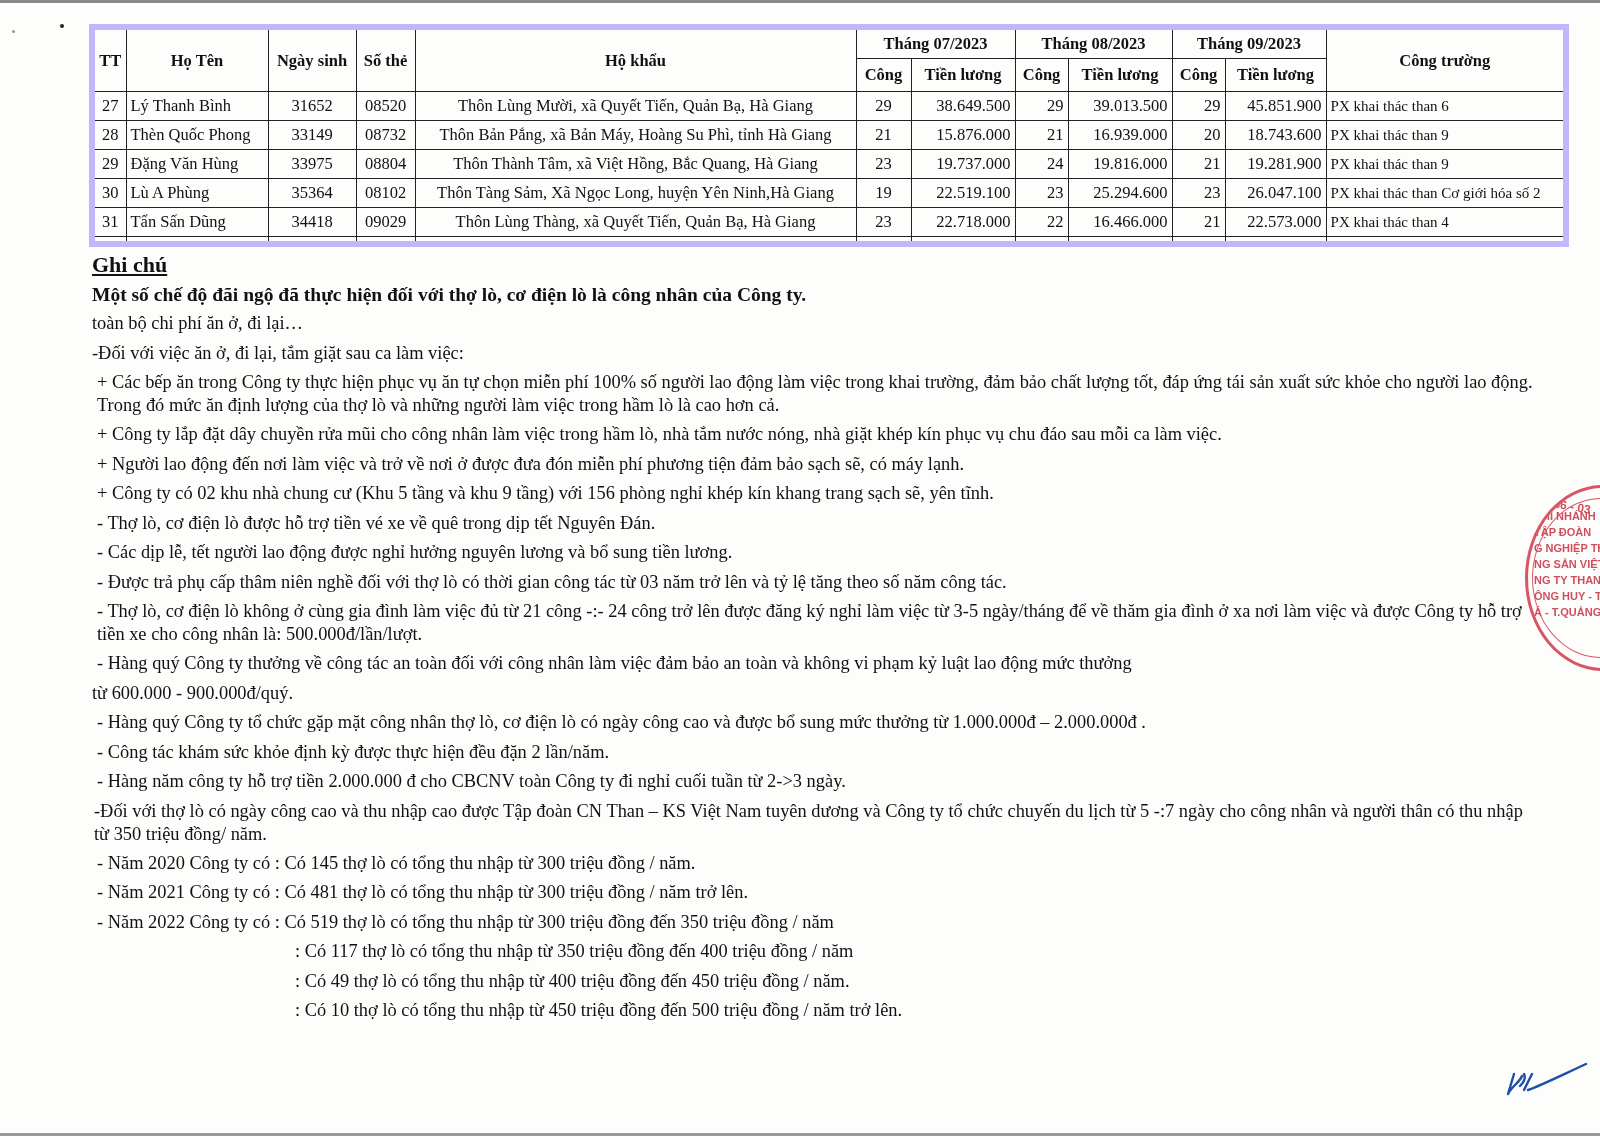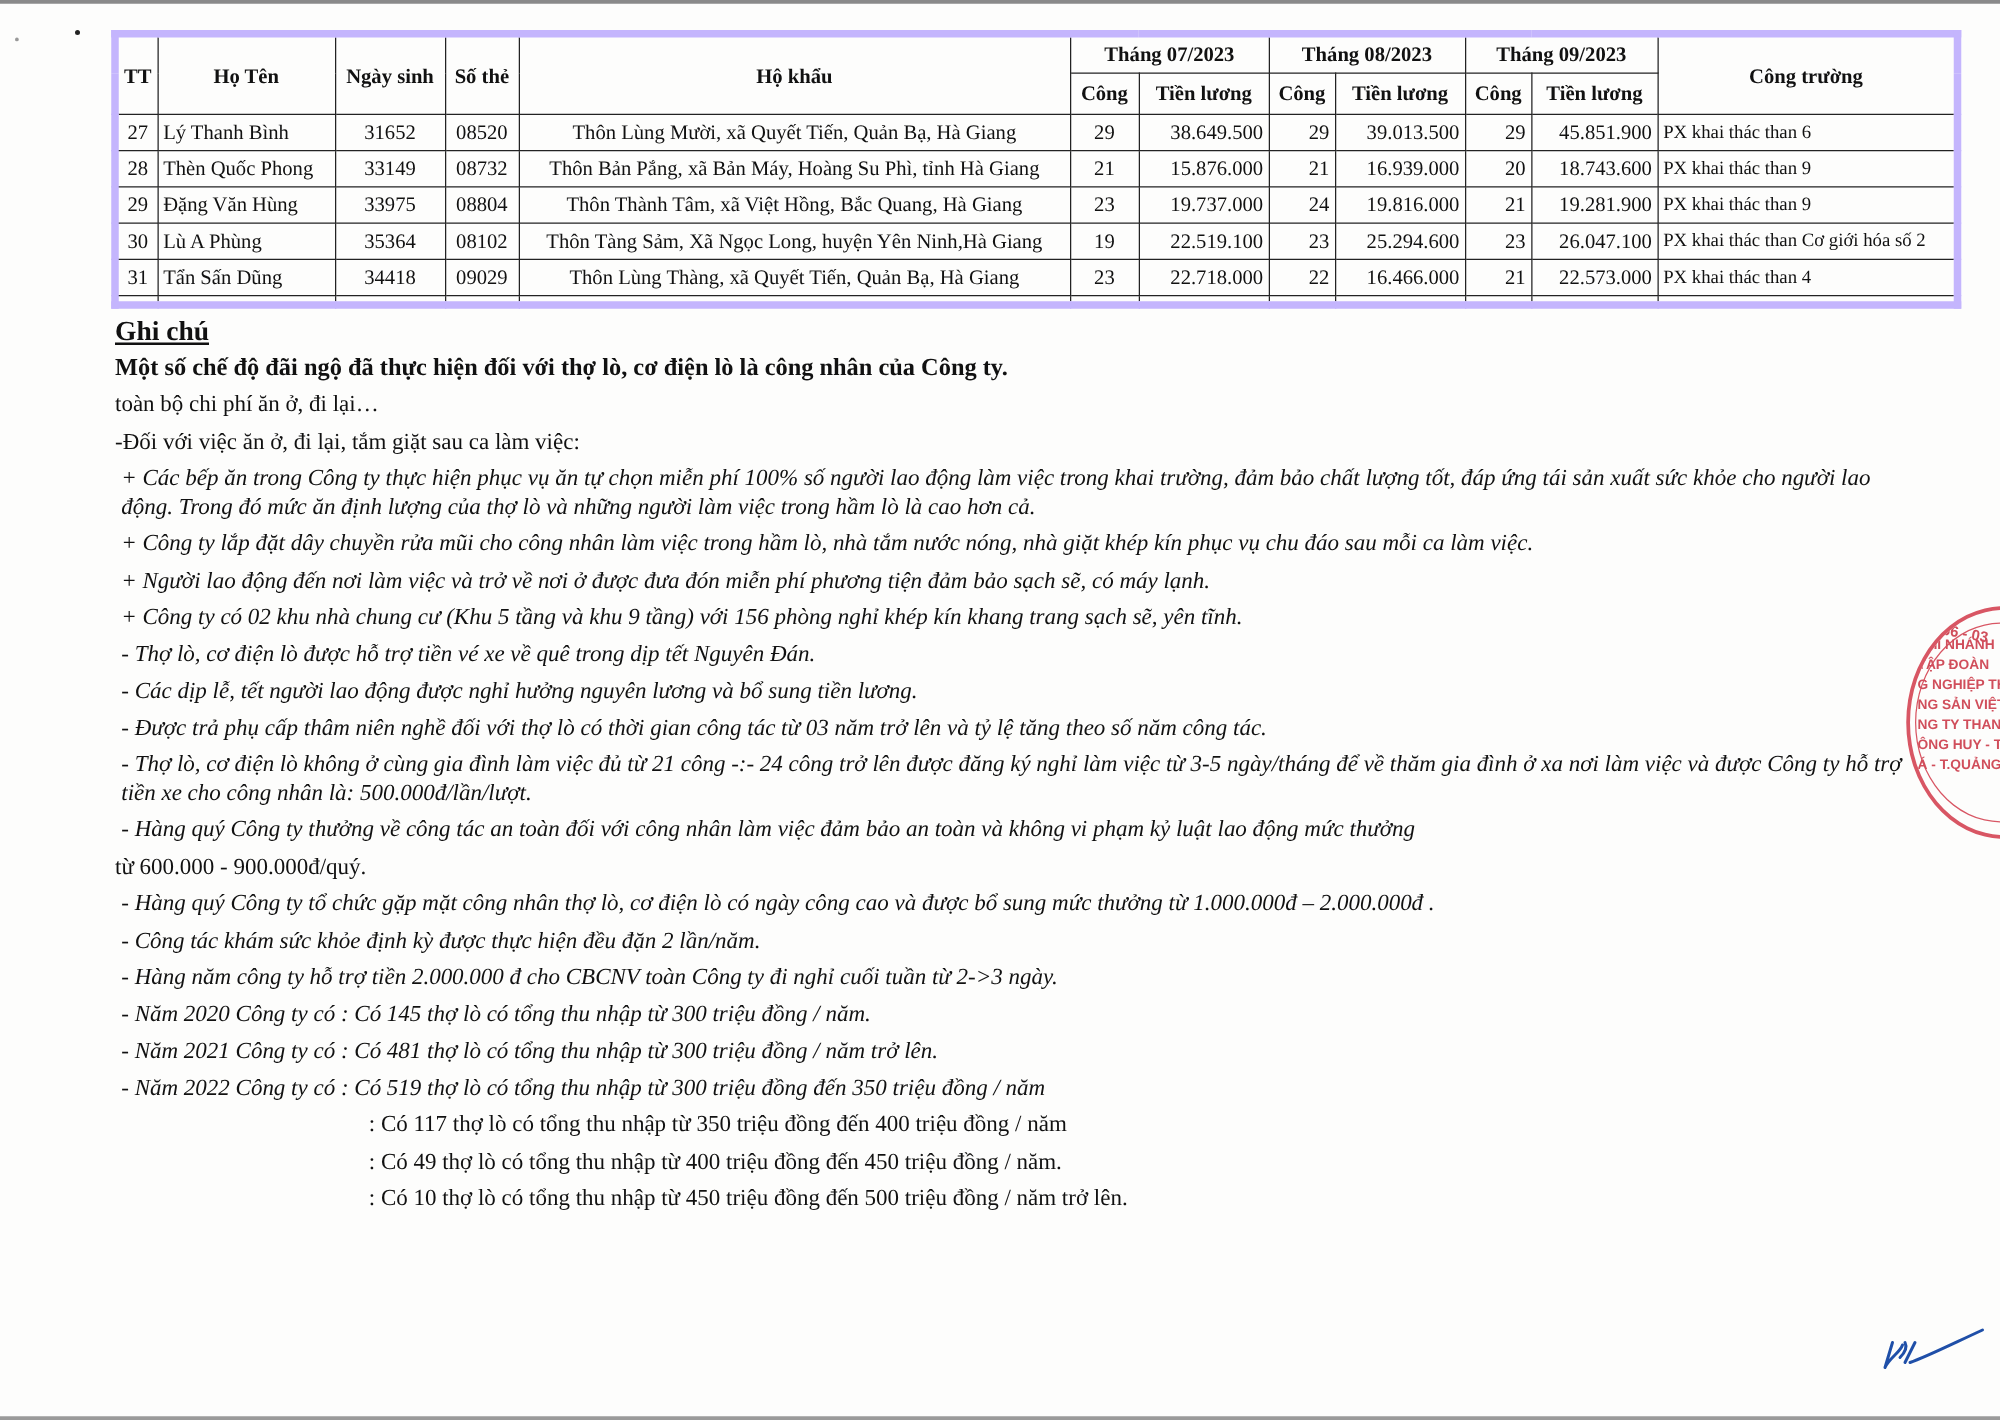--- a/index.html
+++ b/index.html
@@ -34,21 +34,21 @@
 
   .notes {
     position: absolute; left: 92px; top: 250px; width: 1450px;
     font-size: 18.4px; line-height: 29.5px;
   }
   .notes p { margin: 0; }
   .note-title { font-weight: bold; text-decoration: underline; font-size: 22px; }
   .note-heading { font-weight: bold; font-size: 19.5px; }
   .wrap { line-height: 23px; padding-top: 3px; padding-bottom: 3px; }
   .ind1 { padding-left: 2px; }
-  .ind2 { padding-left: 5px; font-style: italic; }
+  .ind2 { padding-left: 5px; }
   .sub-income { padding-left: 203px; }
 
   .stamp {
     position: absolute; left: 1525px; top: 485px; width: 150px; height: 180px;
     border: 3px solid #d23a4a; border-radius: 50%;
     color: #c9303f; font-family: "Liberation Sans", "DejaVu Sans", sans-serif;
     font-weight: bold; font-size: 11px; line-height: 16px; overflow: hidden;
     opacity: 0.85;
   }
   .stamp .inner-ring {
@@ -202,20 +202,21 @@
   <p class="ind2"> + Công ty có 02 khu nhà chung cư (Khu 5 tầng và khu 9 tầng) với 156 phòng nghỉ khép kín khang trang sạch sẽ, yên tĩnh.</p>
   <p class="ind2"> - Thợ lò, cơ điện lò được hỗ trợ tiền vé xe về quê trong dịp tết Nguyên Đán.</p>
   <p class="ind2"> - Các dịp lễ, tết người lao động được nghỉ hưởng nguyên lương và bổ sung tiền lương.</p>
   <p class="ind2"> - Được trả phụ cấp thâm niên nghề đối với thợ lò có thời gian công tác từ 03 năm trở lên và tỷ lệ tăng theo số năm công tác.</p>
   <p class="wrap ind2"> - Thợ lò, cơ điện lò không ở cùng gia đình làm việc đủ từ 21 công -:- 24 công trở lên được đăng ký nghỉ làm việc từ 3-5 ngày/tháng để về thăm gia đình ở xa nơi làm việc và được Công ty hỗ trợ tiền xe cho công nhân là:  500.000đ/lần/lượt.</p>
   <p class="ind2"> - Hàng quý Công ty thưởng về công tác an toàn đối với công nhân làm việc đảm bảo an toàn và không vi phạm kỷ luật lao động mức thưởng</p>
   <p>từ 600.000 - 900.000đ/quý.</p>
   <p class="ind2"> - Hàng quý Công ty tổ chức gặp mặt công nhân thợ lò, cơ điện lò có ngày công cao và được bổ sung mức thưởng từ 1.000.000đ – 2.000.000đ .</p>
   <p class="ind2"> - Công tác khám sức khỏe định kỳ được thực hiện đều đặn 2 lần/năm.</p>
   <p class="ind2"> - Hàng năm công ty hỗ trợ tiền 2.000.000 đ cho CBCNV toàn Công ty đi nghỉ cuối tuần từ 2-&gt;3 ngày.</p>
+  <p class="wrap ind1"> -Đối với thợ lò có ngày công cao và thu nhập cao được Tập đoàn CN Than – KS Việt Nam tuyên dương và Công ty tổ chức chuyến du lịch từ 5 -:7 ngày cho công nhân và người thân có thu nhập từ 350 triệu đồng/ năm.</p>
   <p class="ind2"> - Năm 2020 Công ty có : Có 145 thợ lò có tổng thu nhập từ 300 triệu đồng / năm.</p>
   <p class="ind2"> - Năm 2021 Công ty có : Có 481 thợ lò có tổng thu nhập từ 300 triệu đồng / năm trở lên.</p>
   <p class="ind2"> - Năm 2022 Công ty có : Có 519 thợ lò có tổng thu nhập từ 300 triệu đồng đến 350 triệu đồng / năm</p>
   <p class="sub-income">: Có 117 thợ lò có tổng thu nhập từ 350 triệu đồng đến 400 triệu đồng / năm</p>
   <p class="sub-income">: Có 49 thợ lò có tổng thu nhập từ 400 triệu đồng đến 450 triệu đồng / năm.</p>
   <p class="sub-income">: Có 10 thợ lò có tổng thu nhập từ 450 triệu đồng đến 500 triệu đồng / năm trở lên.</p>
 </div>
 
 <div class="stamp">
   <div class="inner-ring"></div>

